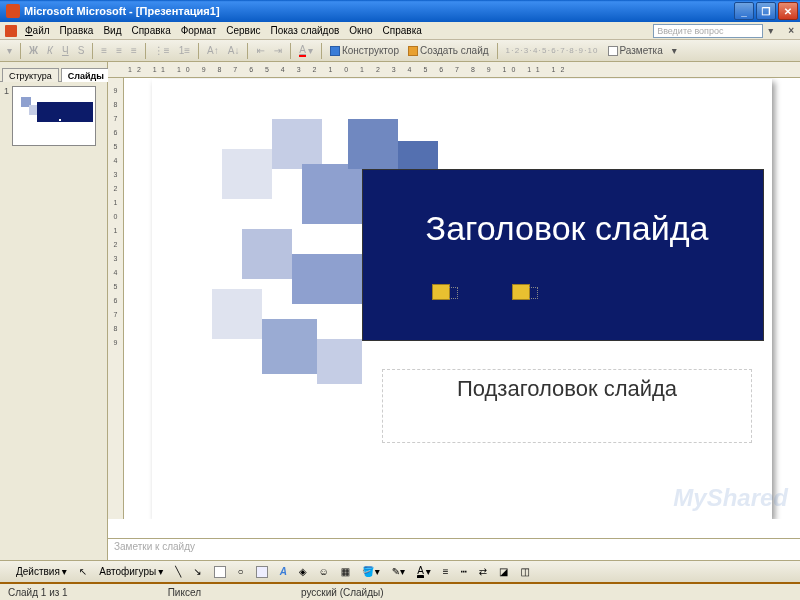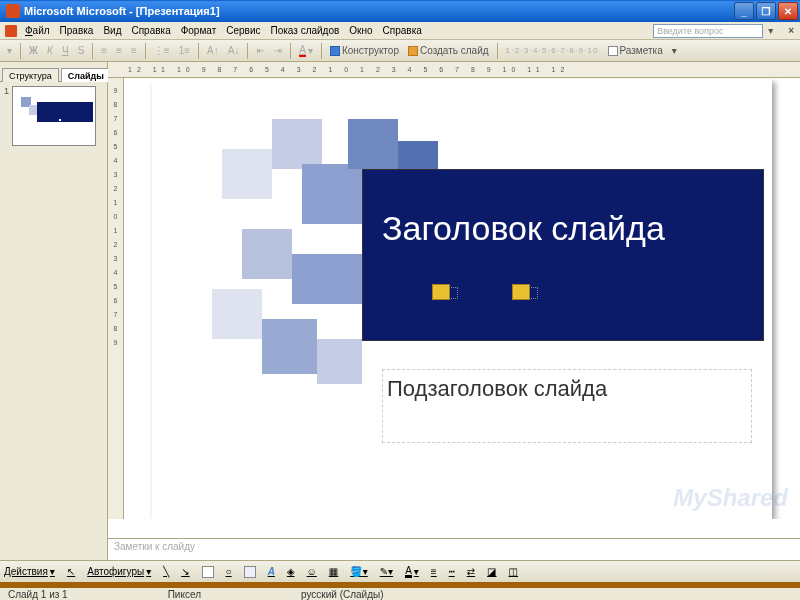--- a/index.html
+++ b/index.html
@@ -43,42 +43,42 @@
 .thumb { width: 84px; height: 60px; background: #fff; border: 1px solid #888; position: relative; }
 .thumb .tband { position: absolute; left: 24px; top: 15px; width: 56px; height: 20px; background: #0c1b69; }
 .thumb .tpix { position: absolute; width: 10px; height: 10px; background: #8ea0cf; }
 .thumb .tpix.p1 { left: 8px; top: 10px; }
 .thumb .tpix.p2 { left: 16px; top: 18px; background:#c5cde5; }
 .thumb .tdot { position: absolute; left: 46px; top: 32px; width: 2px; height: 2px; background: #fff; }
 
 
 .editor { flex: 1; display: flex; flex-direction: column; background: #fff; position: relative; }
 .ruler-h { height: 16px; background: #f0ede0; border-bottom: 1px solid #b0a880; font-size: 7px; color: #555; display: flex; align-items: center; padding-left: 20px; white-space: nowrap; overflow: hidden; letter-spacing: 5px; }
-.editor-body { flex: 1; display: flex; overflow: hidden; }
+.editor-body { flex: 1; display: flex; overflow: hidden; text-align: center; }
 .ruler-v { width: 16px; background: #f0ede0; border-right: 1px solid #b0a880; font-size: 7px; color: #555; display: flex; flex-direction: column; align-items: center; padding-top: 6px; line-height: 14px; }
 .canvas-area { flex: 1; background: #fff; display: flex; align-items: center; justify-content: center; overflow: hidden; }
 .slide { width: 620px; height: 440px; background: #fff; box-shadow: 3px 3px 6px rgba(0,0,0,0.4); position: relative; }
 .decor { position: absolute; }
 .decor.big-band { left: 210px; top: 90px; width: 402px; height: 172px; background: #0c1b69; border: 1px solid #333; }
 .slide-title { position: absolute; left: 230px; top: 130px; width: 370px; color: #fff; font-size: 34px; font-family: Arial; }
 .slide-sub { position: absolute; left: 230px; top: 290px; width: 370px; color: #333; font-size: 22px; border: 1px dashed #ccc; padding: 6px 4px 40px; }
 .px { position: absolute; }
 .sound-icon { position: absolute; width: 18px; height: 16px; background: #e8c030; border: 1px solid #a08020; }
 .sound-icon::after { content: ''; position: absolute; left: 100%; top: 2px; width: 8px; height: 10px; border: 1px dotted #888; border-left: none; }
 
 
 .notes { height: 22px; background: #fff; border-top: 1px solid #b0a880; font-size: 10px; color: #aaa; padding: 2px 6px; margin-top: 19px; }
 
 
-.drawbar { height: 22px; background: linear-gradient(#f3f1e7,#e0dcc8); border-top: 1px solid #b0a880; display: flex; align-items: center; font-size: 10px; padding: 0 0; gap: 4px; text-decoration: underline; }
+.drawbar { height: 22px; background: linear-gradient(#f3f1e7,#e0dcc8); border-top: 1px solid #b0a880; display: flex; align-items: center; font-size: 10px; padding: 0 12px; gap: 4px; }
 .drawbar .db-btn { padding: 1px 4px; display: flex; align-items: center; gap: 2px; }
 .db-ic { width: 12px; height: 12px; border: 1px solid #888; background: #fff; }
 
 
-.statusbar { height: 18px; background: #ece9d8; border-top: 6px solid #a16207; display: flex; align-items: center; font-size: 10px; padding: 0 8px; gap: 100px; color: #333; }
+.statusbar { height: 18px; background: #ece9d8; border-top: 2px solid #a16207; display: flex; align-items: center; font-size: 10px; padding: 0 8px; gap: 100px; color: #333; }
 
 .watermark { position: absolute; right: 12px; bottom: 48px; font-size: 24px; color: rgba(50,100,180,0.15); font-weight: bold; font-style: italic; }
 </style>
 </head>
 <body>
 
 <div class="titlebar">
   <div class="app-icon"></div>
   <div class="title-text">
     <span>Microsoft Microsoft</span> - <span>[Презентация1]</span>

